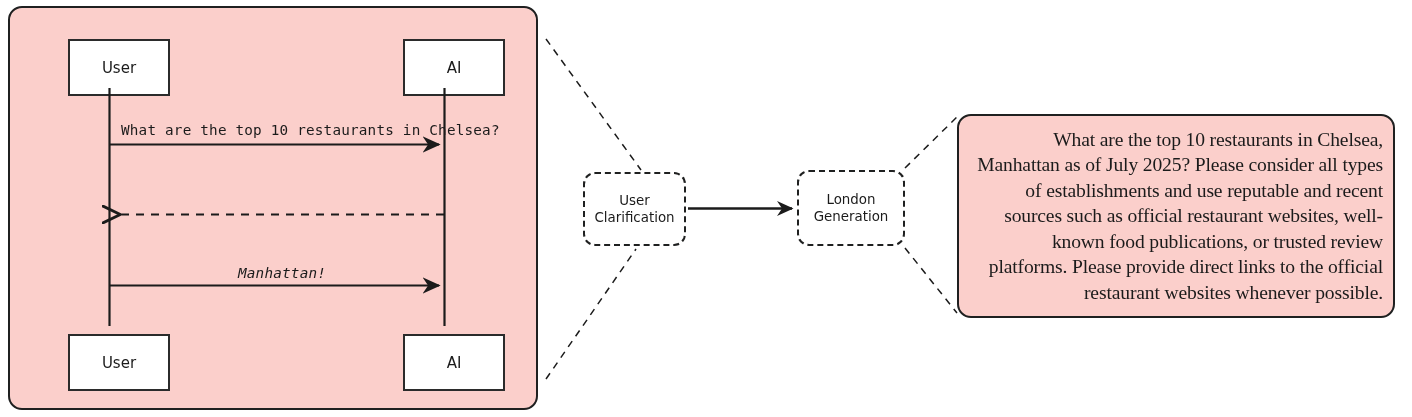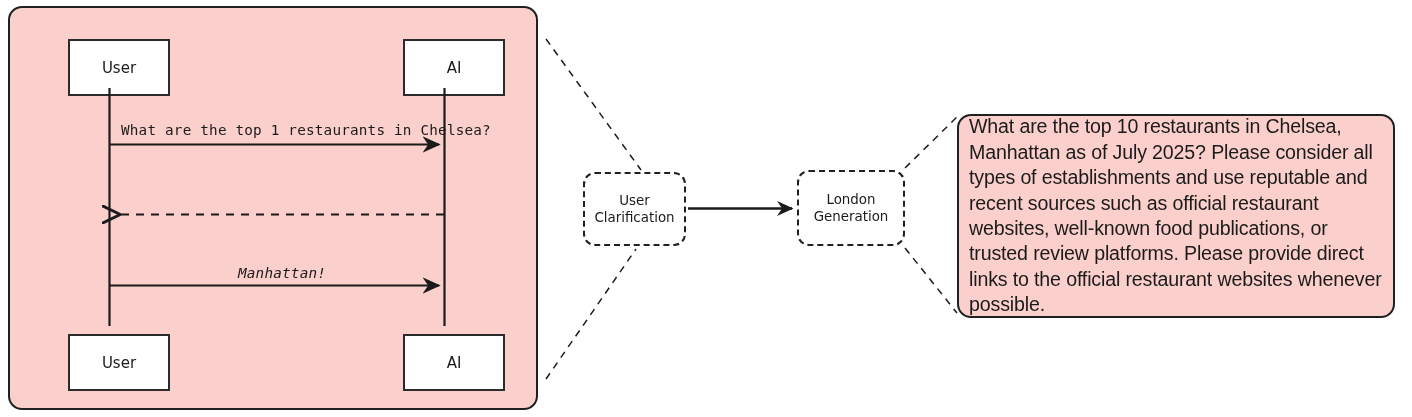--- a/index.html
+++ b/index.html
@@ -55,23 +55,23 @@
     display: flex;
     align-items: center;
     justify-content: center;
     padding: 6px 10px;
   }
 
   #brief-text {
     color: #1b1b1b;
     font-size: 19.6px;
     line-height: 1.3;
-    text-align: left;
+    text-align: right;
     letter-spacing: -0.15px;
-    font-family: Liberation Sans, sans-serif;
+    font-family: Liberation Serif, serif;
   }
 
   
   .actor-box {
     position: absolute;
     background: #ffffff;
     border: 2.2px solid #2b2b2b;
     box-sizing: border-box;
     display: flex;
     align-items: center;
@@ -147,21 +147,21 @@
     </div>
 
     <div class="actor-box" id="actor-user-bot">
       <span>User</span>
     </div>
 
     <div class="actor-box" id="actor-ai-bot">
       <span>AI</span>
     </div>
 
-    <div class="msg-label" id="msg-1-label">What are the top 1 restaurants in Chelsea?</div>
+    <div class="msg-label" id="msg-1-label">What are the top 10 restaurants in Chelsea?</div>
 
 
     <div class="msg-label" id="msg-3-label">Manhattan!</div>
   </div>
 
   <div class="flow-node" id="node-user-clarification">
     <span>User</span>
     <span>Clarification</span>
   </div>
 

